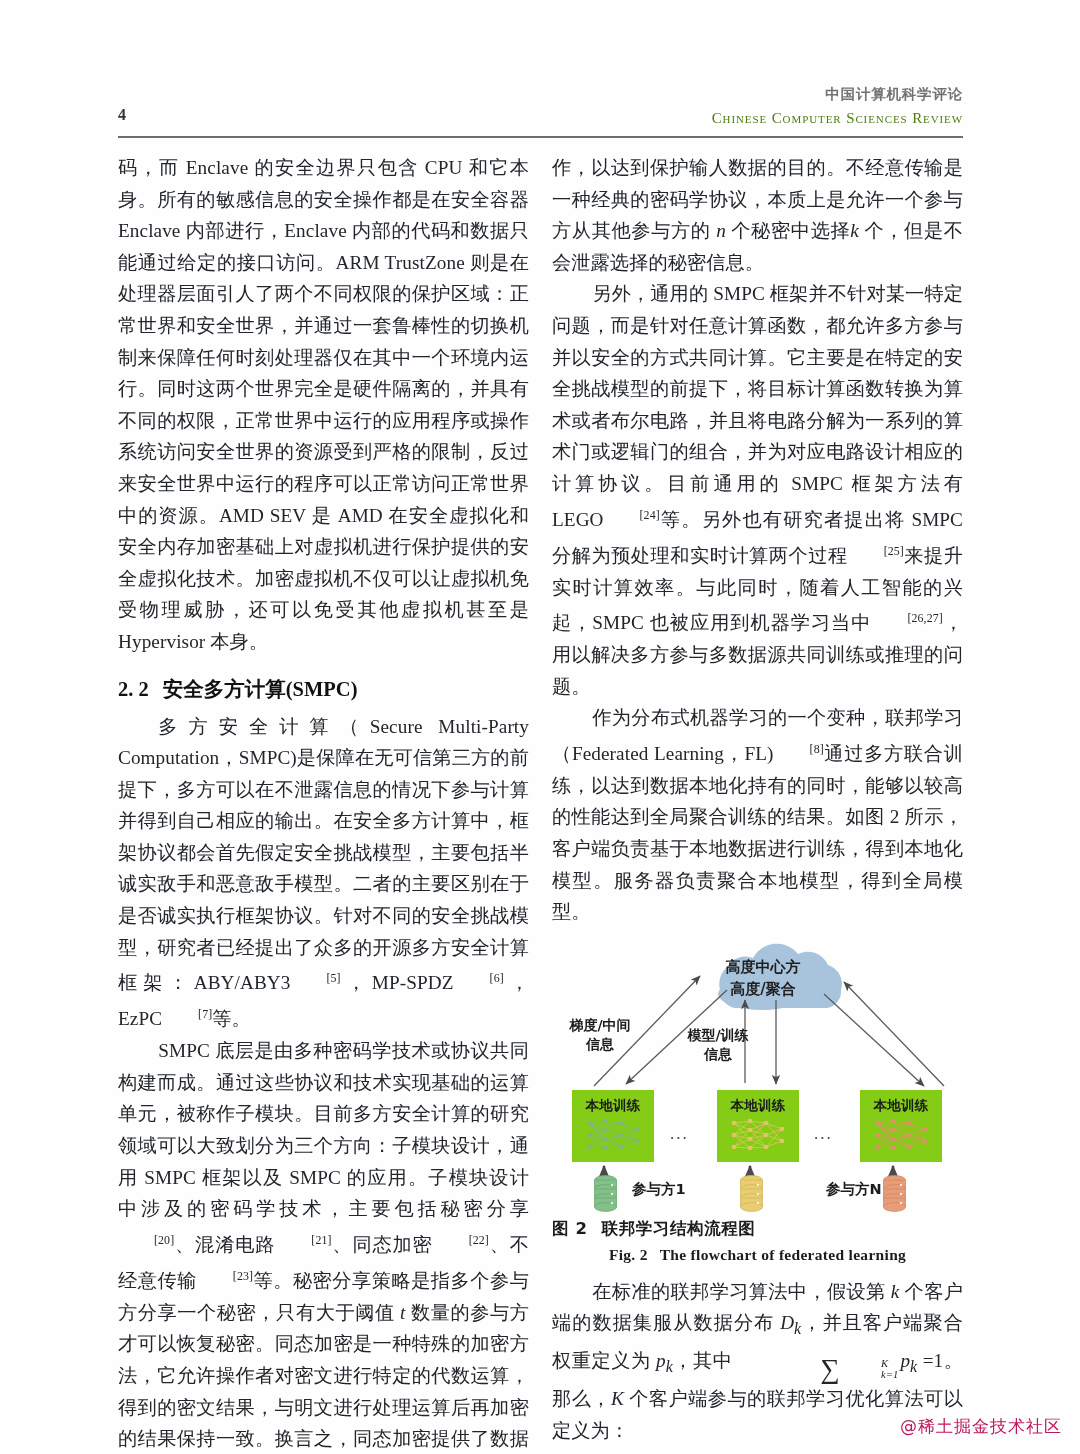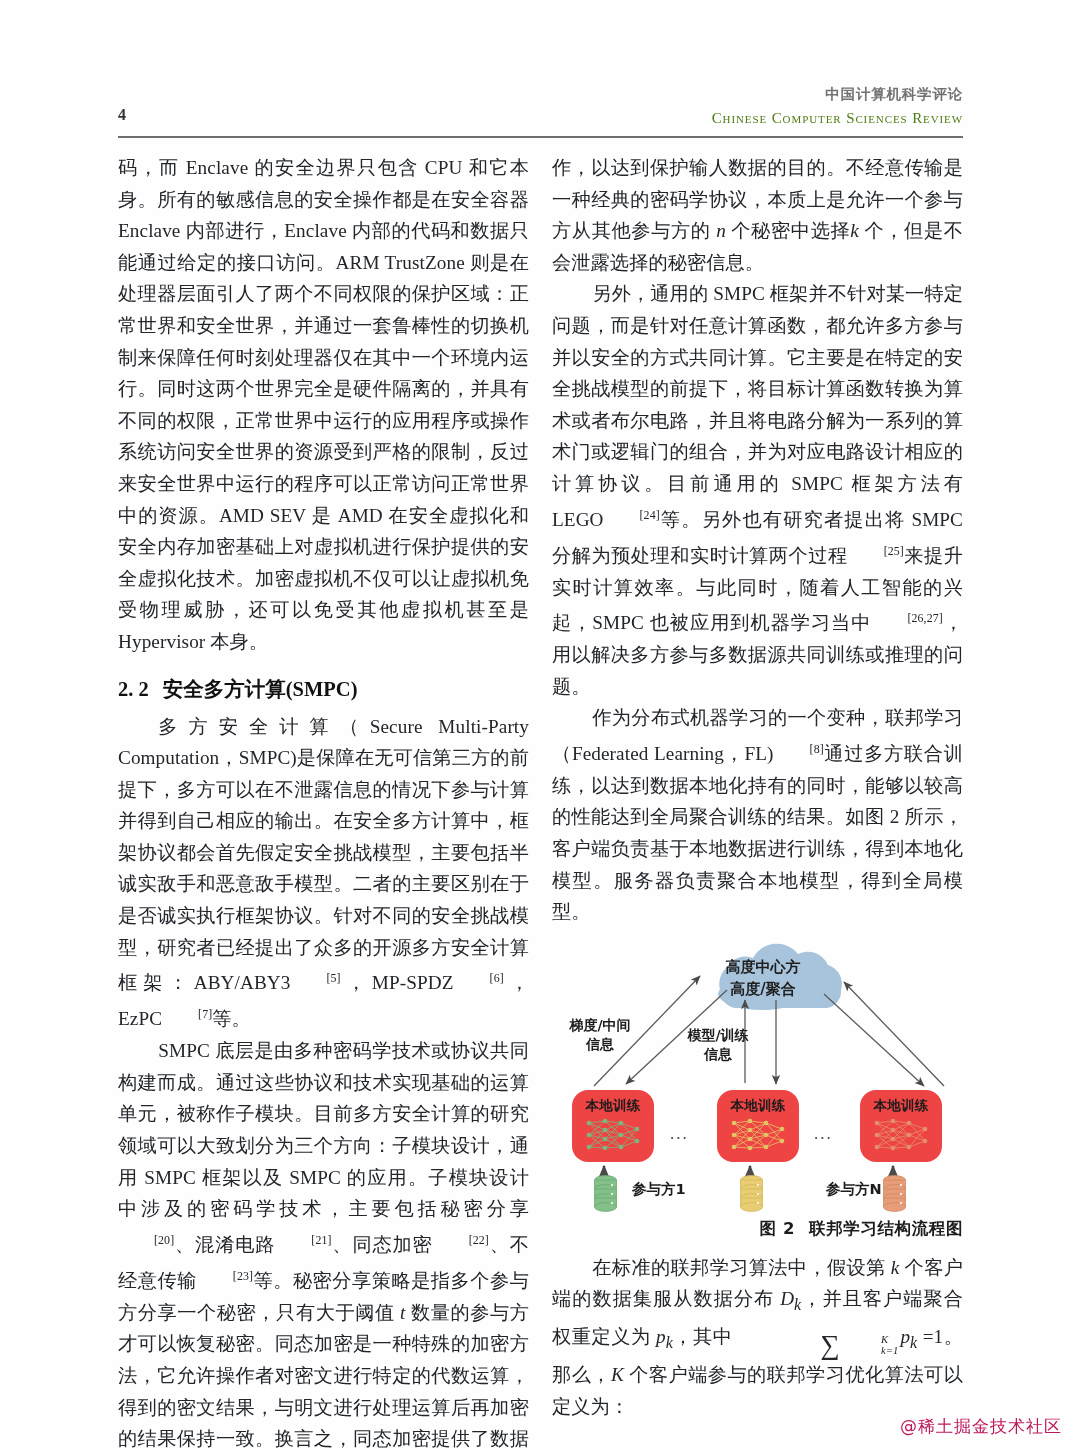--- a/index.html
+++ b/index.html
@@ -109,21 +109,21 @@
   .figure {
     margin-top: 10px;
     width: 411px;
   }
   .fig-canvas {
     position: relative;
     width: 411px;
     height: 278px;
   }
   .fig-caption-cn {
-    text-align: right;
+    text-align: left;
     font-size: 16.5px;
     font-weight: bold;
     font-family: "DejaVu Sans", "Liberation Sans", sans-serif;
     color: #1c1c1c;
     margin-top: 2px;
     letter-spacing: 0.6px;
   }
   .fig-caption-cn .lbl { margin-right: 14px; }
   .fig-caption-en {
     text-align: center;
@@ -147,22 +147,22 @@
     font-weight: bold;
     color: #1f1f1f;
     z-index: 5;
     pointer-events: none;
   }
 
   .node-box {
     position: absolute;
     width: 82px;
     height: 72px;
-    background: #ef4444;
-    border-radius: 16px;
+    background: #84cc16;
+    border-radius: 0;
     z-index: 3;
   }
   .node-box .title {
     text-align: center;
     font-size: 13.5px;
     font-weight: bold;
     font-family: "DejaVu Sans", "Liberation Sans", sans-serif;
     color: #1c1c1c;
     padding-top: 7px;
     letter-spacing: 0.3px;
@@ -468,20 +468,23 @@
           </g>
         </svg>
 
         <div class="party-label pl1">参与方1</div>
         <div class="party-label pl3">参与方N</div>
       </div>
 
       <div class="fig-caption-cn">
         <span class="lbl">图 2</span><span>联邦学习结构流程图</span>
       </div>
+      <div class="fig-caption-en">
+        <span class="lbl">Fig. 2</span><span>The flowchart of federated learning</span>
+      </div>
     </div>
 
     <p class="para indent" style="margin-top:12px"><span>在标准的联邦学习算法中，假设第 </span><span class="it">k</span><span> 个客户端的数据集服从数据分布 </span><span class="it">D</span><sub class="it">k</sub><span>，并且客户端聚合权重定义为 </span><span class="it">p</span><sub class="it">k</sub><span>，其中 </span><span class="sumexpr"><span class="sig">∑</span><span class="lim"><span class="top it">K</span><span class="bot it">k=1</span></span></span><span class="it">p</span><sub class="it">k</sub><span> =1</span><span>。那么，</span><span class="it">K</span><span> 个客户端参与的联邦学习优化算法可以定义为：</span></p>
 
   </div>
 
   <div class="watermark">@稀土掘金技术社区</div>
 </div>
 
 </body></html>

